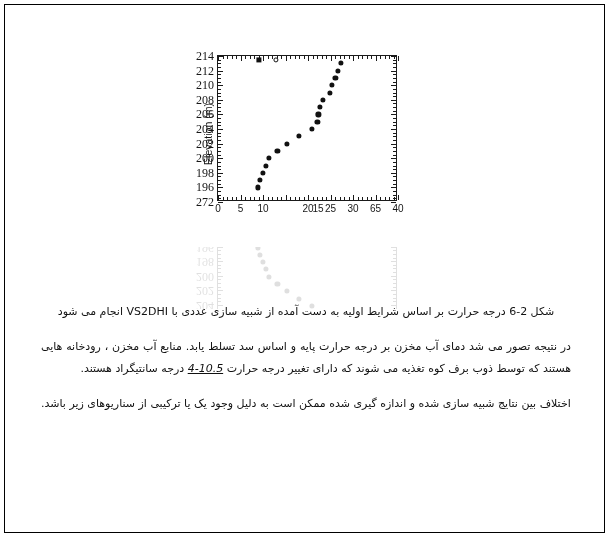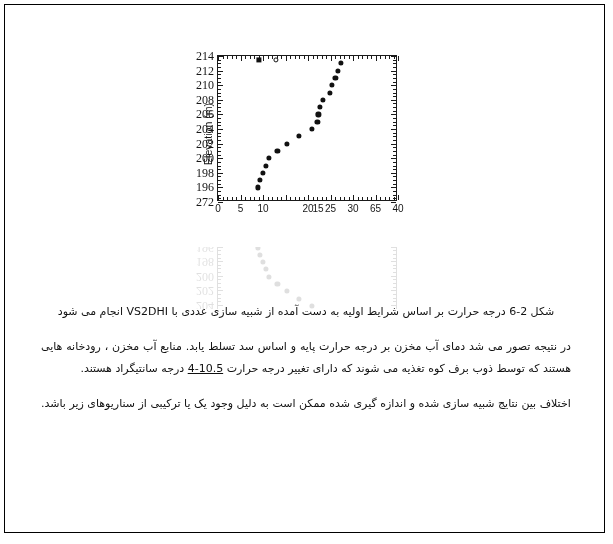--- a/index.html
+++ b/index.html
@@ -230,21 +230,21 @@
     margin: 0 0 12px 0;
     line-height: 2.05;
     direction: rtl;
     unicode-bidi: isolate;
   }
   .para.p1 { text-align: center; text-align-last: center; }
   .para.p2 { text-align: justify; text-align-last: right; }
   .para.p3 { text-align: justify; text-align-last: left; }
   .para.p4 { text-align: justify; text-align-last: left; }
   .ltr { direction: ltr; unicode-bidi: embed; }
-  .uline { text-decoration: underline; }
+  .uline { text-decoration: underline; font-style: italic; }
 </style>
 </head>
 <body>
 
 <div id="page">
 
   <div id="figure-block">
 
     <div class="plot-wrap" id="plot-main">
       <div class="frame" id="plot-frame">

